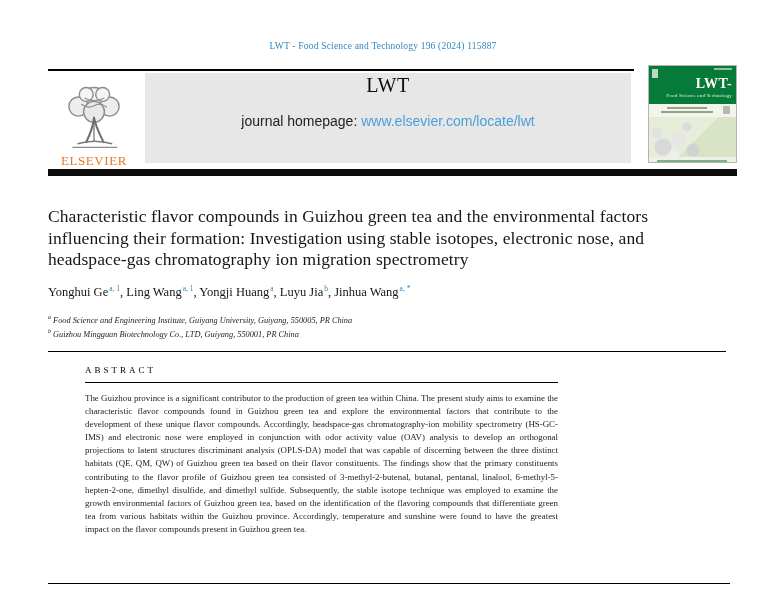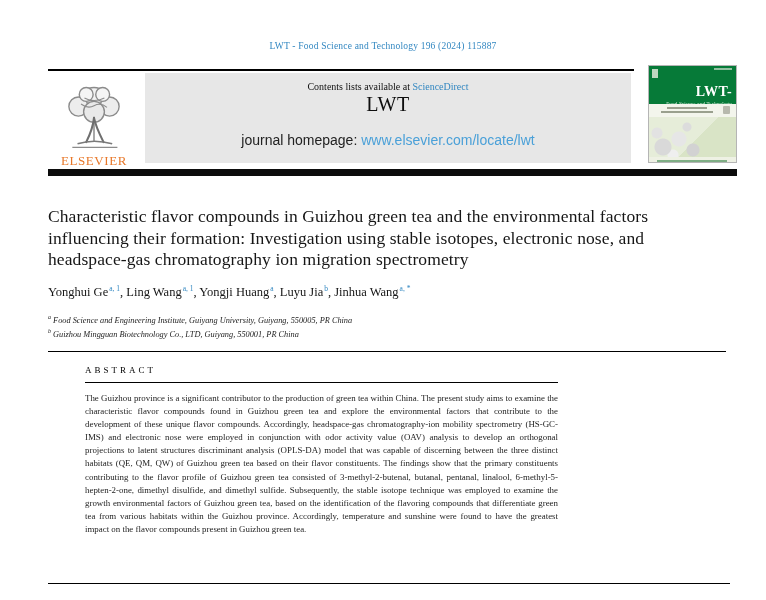--- a/index.html
+++ b/index.html
@@ -50,21 +50,21 @@
     position:absolute;left:648px;top:65px;width:89px;height:98px;
     border:1px solid #b5b5b5;background:#eef1e4;overflow:hidden;
   }
   .cover-head{
     position:relative;height:38px;background:var(--cover-green);
     padding:2px 4px 0 3px;text-align:right;
   }
   .cover-minilogo{position:absolute;left:3px;top:3px;width:6px;height:9px;background:#dfe7d8;opacity:.85;}
   .cover-microtext{position:absolute;right:4px;top:2px;width:18px;height:2px;background:#cfe0cf;opacity:.7;}
   .cover-title{
-    font-size:14px;font-weight:bold;color:#ffffff;line-height:1;margin-top:17px;
+    font-size:14px;font-weight:bold;color:#ffffff;line-height:1;margin-top:9px;
     letter-spacing:.4px;
   }
   .cover-subtitle{font-size:5px;color:#eaf4ea;margin-top:2px;letter-spacing:.2px;}
   .cover-strip{
     height:13px;background:#f3f5ec;position:relative;
   }
   .strip-line{position:absolute;left:18px;height:1.6px;background:#9aa08e;}
   .strip-line.l1{top:3px;width:40px;}
   .strip-line.l2{top:7px;width:52px;left:12px;}
   .strip-emblem{position:absolute;right:6px;top:2px;width:7px;height:8px;background:#b7b9ad;border-radius:1px;}
@@ -129,23 +129,20 @@
       <path d="M45 40 C47 50 51 58 56 68"></path>
       <path d="M45 44 C45 52 45 60 45 66" stroke-width="1.4"></path>
     </g>
     <path d="M26 70 Q45 64 66 70" fill="none" stroke="#7a7a7a" stroke-width="1.8"></path>
     <path d="M20 74 L72 74" stroke="#8b8b8b" stroke-width="1.4"></path>
   </svg>
   <div class="publisher-name">ELSEVIER</div>
 </div>
 
 <div class="banner">
-  <div class="contents-line">
-    <span>Contents lists available at </span><a href="#">ScienceDirect</a>
-  </div>
   <div class="journal-title">LWT</div>
   <div class="homepage-line">
     <span>journal homepage: </span><a href="#">www.elsevier.com/locate/lwt</a>
   </div>
 </div>
 
 <div class="cover">
   <div class="cover-head">
     <div class="cover-minilogo"></div>
     <div class="cover-microtext"></div>

